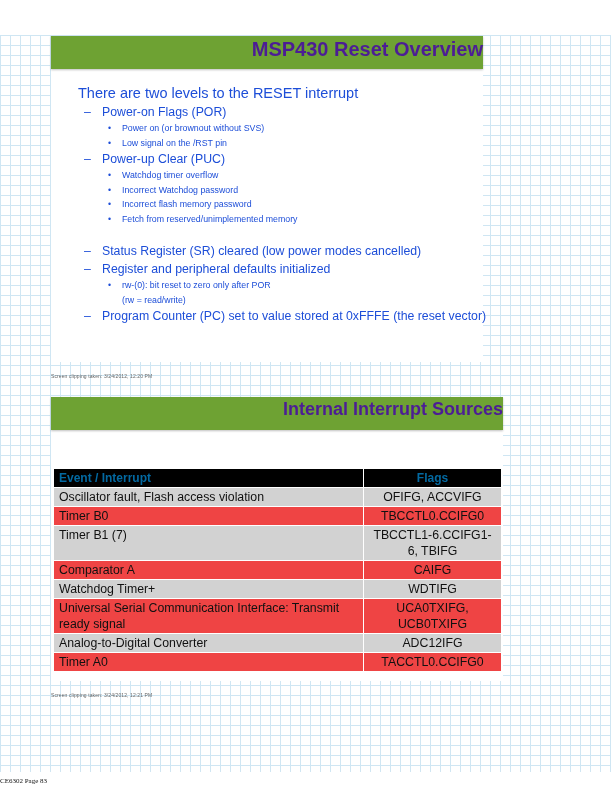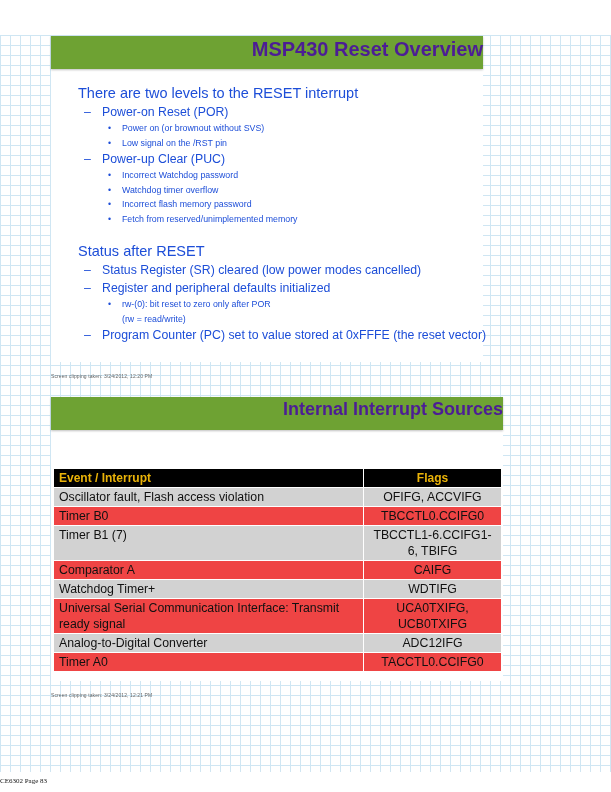--- a/index.html
+++ b/index.html
@@ -42,21 +42,21 @@
   .slide2 {
     position: absolute; left: 51px; top: 397px; width: 452px; height: 284px;
     background: #ffffff;
   }
   .slide2 .banner { height: 33px; font-size: 18px; line-height: 24px; padding-left: 12px; }
   table.intr {
     position: absolute; left: 3px; top: 72px; width: 447px;
     border-collapse: collapse; font-size: 12.3px; color: #111;
   }
   table.intr th {
-    background: #000; color: #eab308; font-weight: bold; font-size: 12px;
+    background: #000; color: #0369a1; font-weight: bold; font-size: 12px;
     height: 18px; padding: 0 5px; text-align: left;
   }
   table.intr th.flags { text-align: center; }
   table.intr td {
     padding: 1px 5px; line-height: 16px; vertical-align: top;
     border-top: 1px solid #fff;
     margin-left: 32px;
   }
   table.intr td.flag { text-align: center; border-left: 1px solid #fff; width: 127px; }
   table.intr th.flags { border-left: 1px solid #fff; }
@@ -72,30 +72,29 @@
 <body>
 
 <div class="grid"></div>
 
 <div class="slide1">
   <div class="banner">
     <span>MSP430 Reset Overview</span>
   </div>
   <div class="s1-body" id="s1-body">
       <div class="lvl1">There are two levels to the RESET interrupt</div>
-      <div class="lvl2"><span class="dash">–</span><span>Power-on Reset (POR)</span></div>
+      <div class="lvl2"><span class="dash">–</span><span>Power-on Flags (POR)</span></div>
       <div class="lvl3"><span class="dot">•</span><span>Power on (or brownout without SVS)</span></div>
       <div class="lvl3"><span class="dot">•</span><span>Low signal on the /RST pin</span></div>
       <div class="lvl2"><span class="dash">–</span><span>Power-up Clear (PUC)</span></div>
+      <div class="lvl3"><span class="dot">•</span><span>Watchdog timer overflow</span></div>
       <div class="lvl3"><span class="dot">•</span><span>Incorrect Watchdog password</span></div>
-      <div class="lvl3"><span class="dot">•</span><span>Watchdog timer overflow</span></div>
       <div class="lvl3"><span class="dot">•</span><span>Incorrect flash memory password</span></div>
       <div class="lvl3"><span class="dot">•</span><span>Fetch from reserved/unimplemented memory</span></div>
       <div class="gap"></div>
-      <div class="lvl1">Status after RESET</div>
       <div class="lvl2"><span class="dash">–</span><span>Status Register (SR) cleared (low power modes cancelled)</span></div>
       <div class="lvl2"><span class="dash">–</span><span>Register and peripheral defaults initialized</span></div>
       <div class="lvl3"><span class="dot">•</span><span>rw-(0): bit reset to zero only after POR</span></div>
       <div class="lvl3 cont">(rw = read/write)</div>
       <div class="lvl2"><span class="dash">–</span><span>Program Counter (PC) set to value stored at 0xFFFE (the reset vector)</span></div>
     </div>
 </div>
 <div class="clip-note" style="left:51px; top:373px;">Screen clipping taken: 3/24/2012, 12:20 PM</div>
 
 <div class="slide2">

